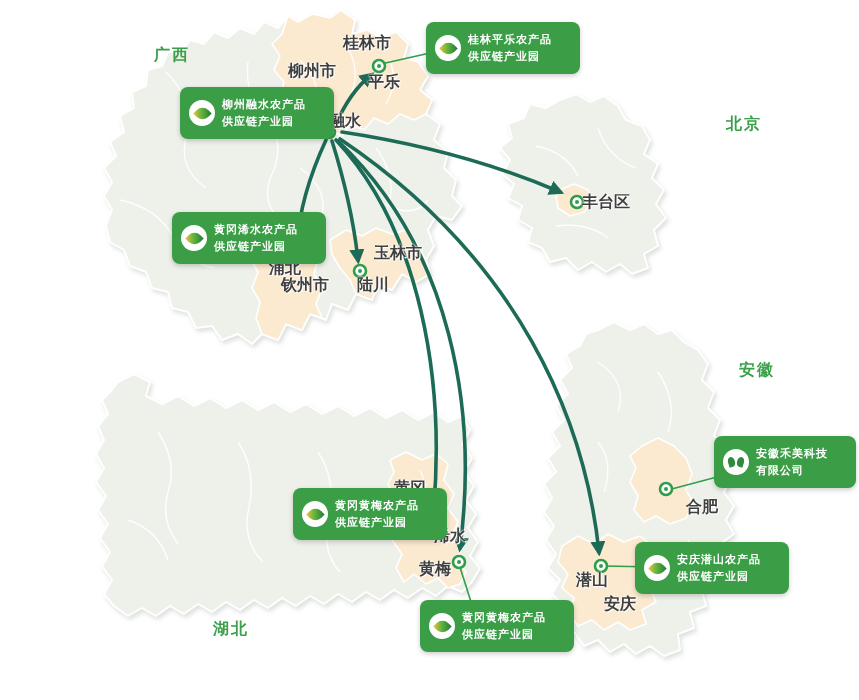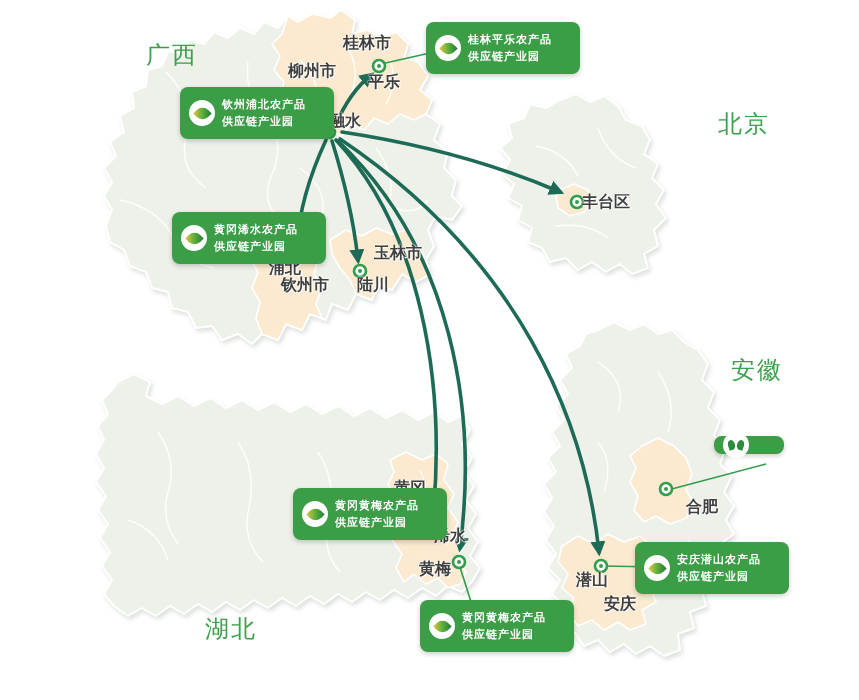--- a/index.html
+++ b/index.html
@@ -13,21 +13,21 @@
         filter:drop-shadow(2px 3px 2px rgba(90,110,90,.20));}
   .orange{fill:#fbead0;stroke:#ffffff;stroke-width:1.6;stroke-linejoin:round;}
   .inner{fill:none;stroke:#ffffff;stroke-width:1.4;opacity:.9;}
   .arrow{fill:none;stroke:#1d6b57;stroke-width:3.6;stroke-linecap:round;}
   .conn{stroke:#2f9d4a;stroke-width:1.6;}
   .mring{fill:#ffffff;stroke:#2f9d4a;stroke-width:2.6;}
   .mdot{fill:#2f9d4a;}
 
   
   .prov-label{position:absolute;transform:translate(-50%,-50%);color:#3aa04a;
-              font-size:24px;font-weight:normal;letter-spacing:2px;white-space:nowrap;}
+              font-size:16px;font-weight:bold;letter-spacing:2px;white-space:nowrap;}
   .city{position:absolute;transform:translate(-50%,-50%);color:#3f3f3f;font-size:16px;
         font-weight:bold;white-space:nowrap;text-shadow:0 0 2px #fff,0 0 2px #fff,1px 1px 0 #fff;}
 
   
   .badge{position:absolute;background:#3b9e47;border-radius:8px;color:#fff;
          padding:9px 28px 9px 42px;box-shadow:0 2px 5px rgba(0,0,0,.20);white-space:nowrap;}
   .btxt{display:flex;flex-direction:column;font-size:11px;font-weight:bold;line-height:17px;letter-spacing:1px;}
   .logo{position:absolute;left:9px;top:50%;transform:translateY(-50%);width:26px;height:26px;
         background:#fff;border-radius:50%;display:flex;align-items:center;justify-content:center;}
   .leaf{width:13px;height:13px;background:linear-gradient(135deg,#e9c23f 0%,#63b33c 45%,#1f7a3a 100%);
@@ -182,21 +182,21 @@
       <span>桂林平乐农产品</span>
       <span>供应链产业园</span>
     </span>
   </div>
 
   <div class="badge" style="left:180px;top:87px">
     <span class="logo">
         <span class="leaf"></span>
       </span>
     <span class="btxt">
-      <span>钦州浦北农产品</span>
+      <span>柳州融水农产品</span>
       <span>供应链产业园</span>
     </span>
   </div>
 
   <div class="badge" style="left:172px;top:212px">
     <span class="logo">
         <span class="leaf"></span>
       </span>
     <span class="btxt">
       <span>黄冈浠水农产品</span>
@@ -232,15 +232,19 @@
       <span>安庆潜山农产品</span>
       <span>供应链产业园</span>
     </span>
   </div>
 
   <div class="badge" style="left:714px;top:436px">
     <span class="logo">
         <span class="hm"></span>
         <span class="hm hm2"></span>
       </span>
+    <span class="btxt">
+      <span>安徽禾美科技</span>
+      <span>有限公司</span>
+    </span>
   </div>
 
 </div>
 
 </body></html>

